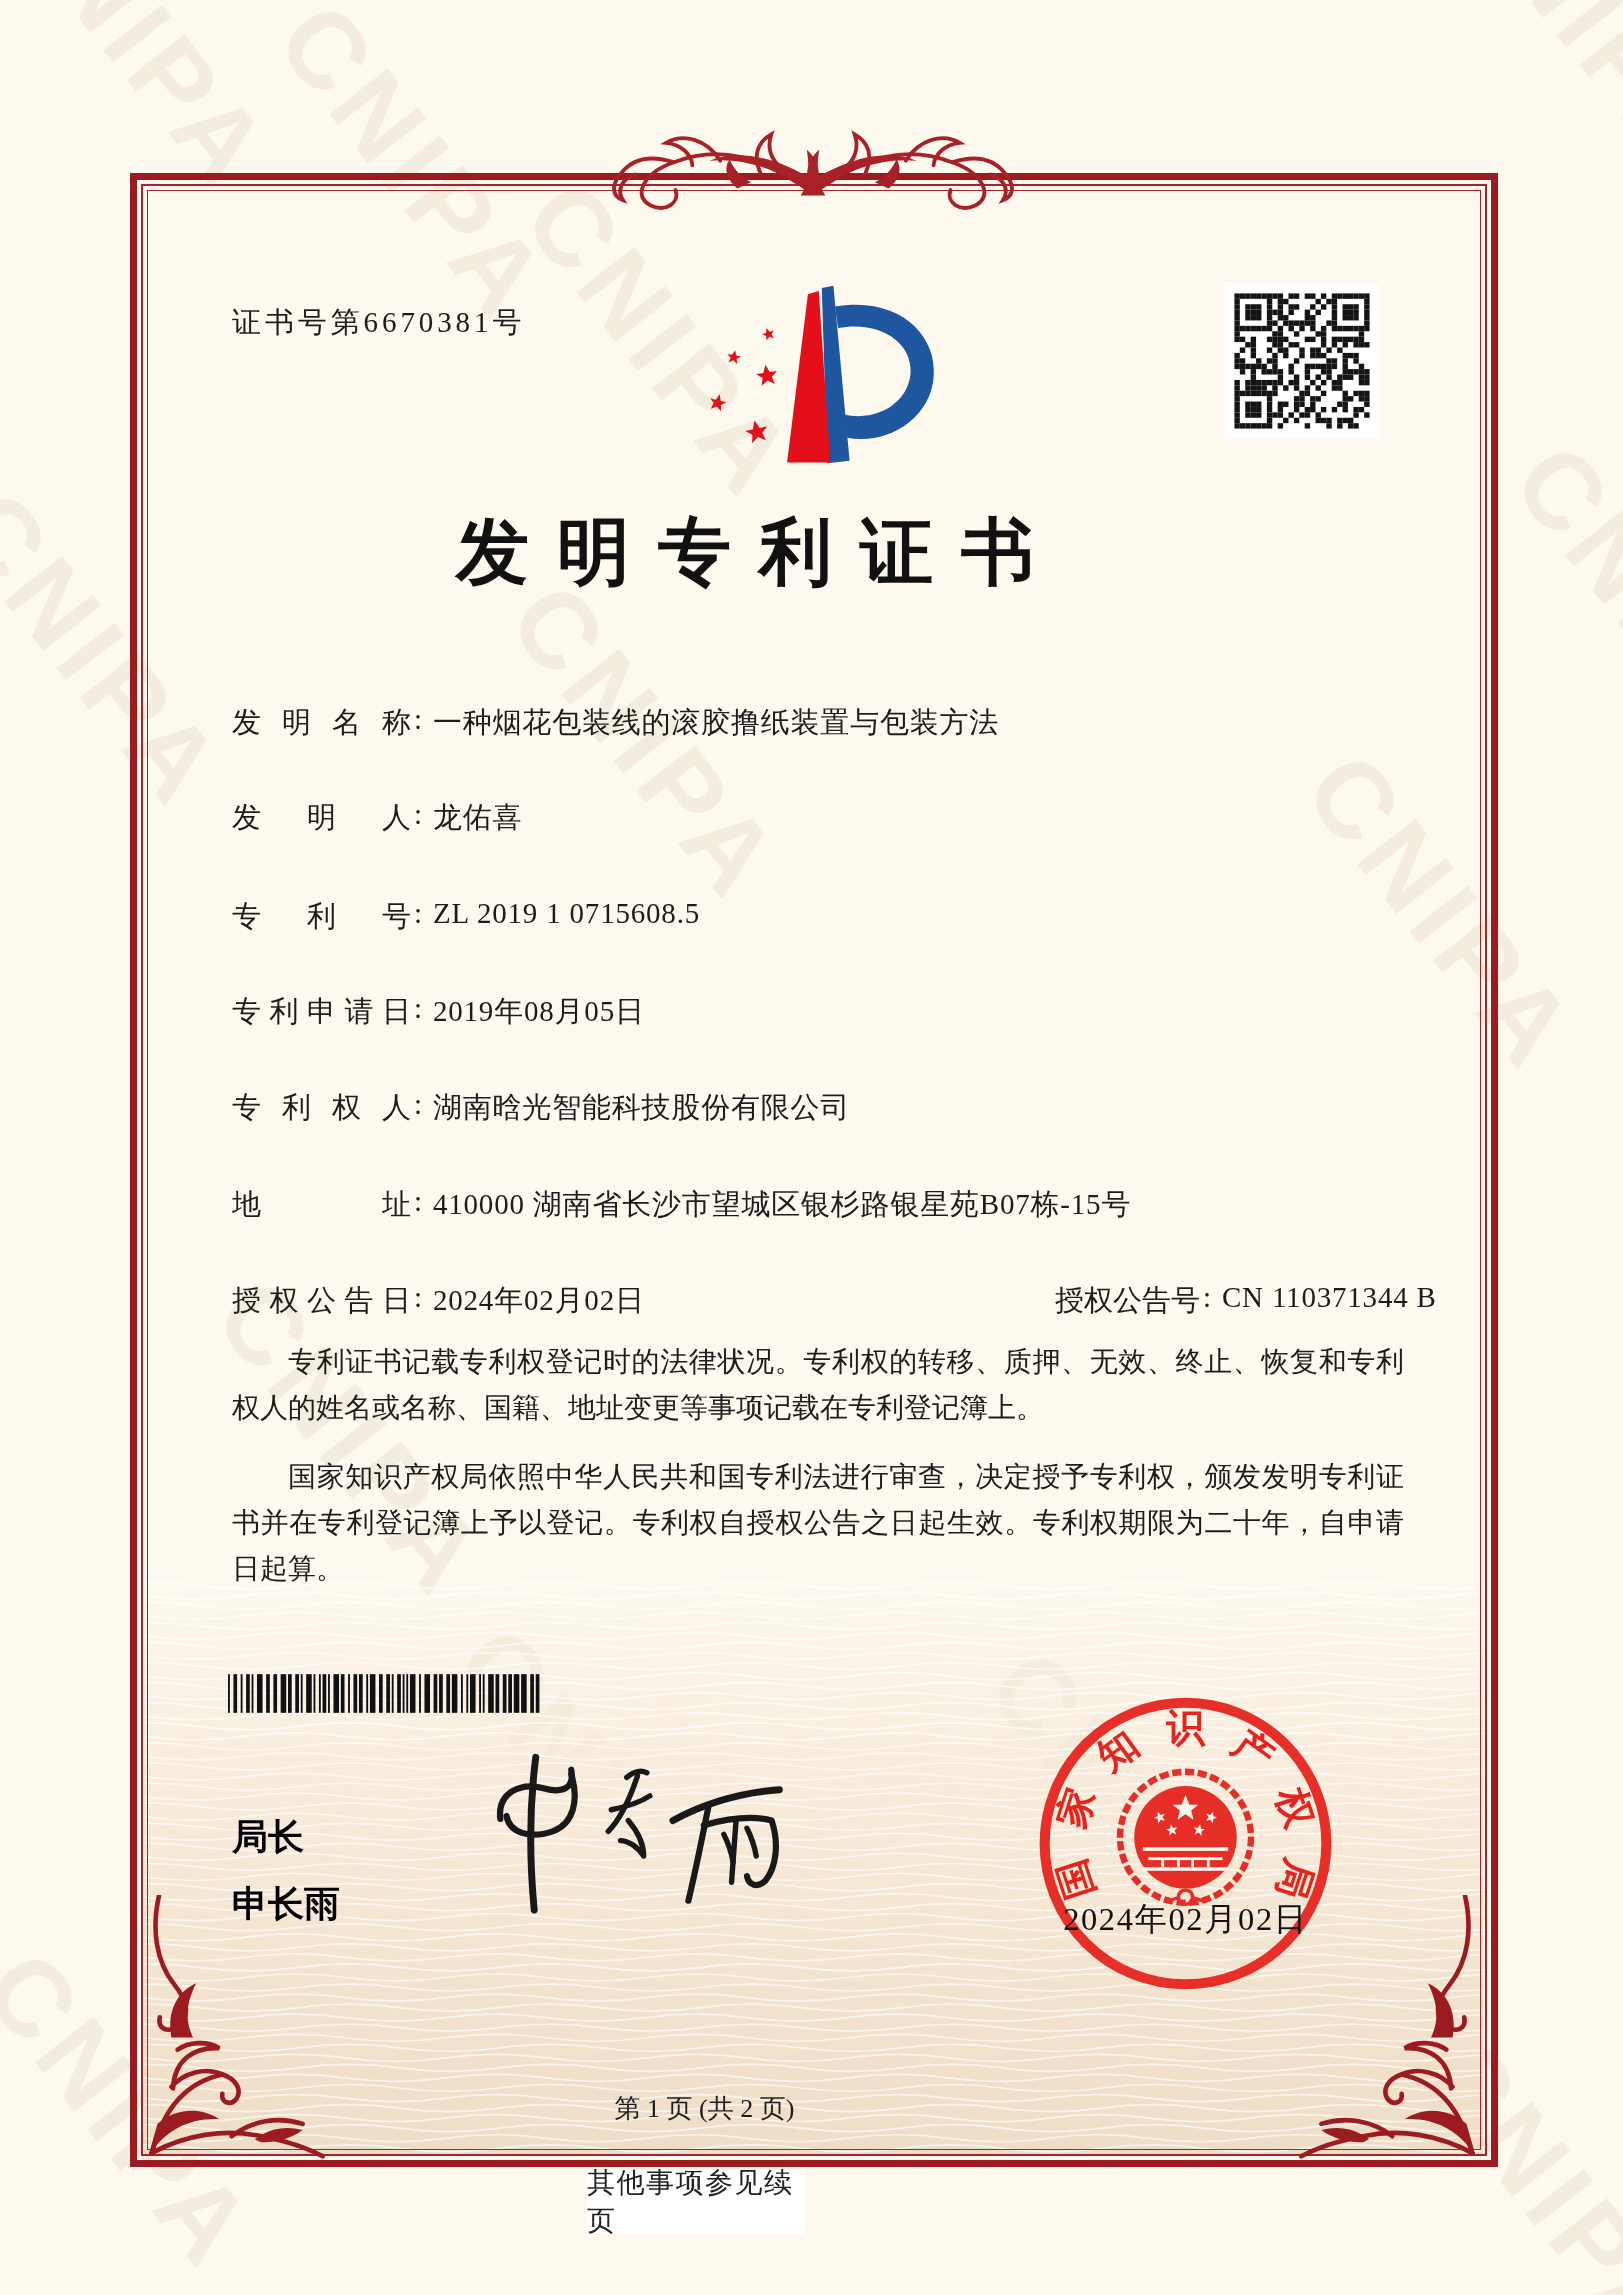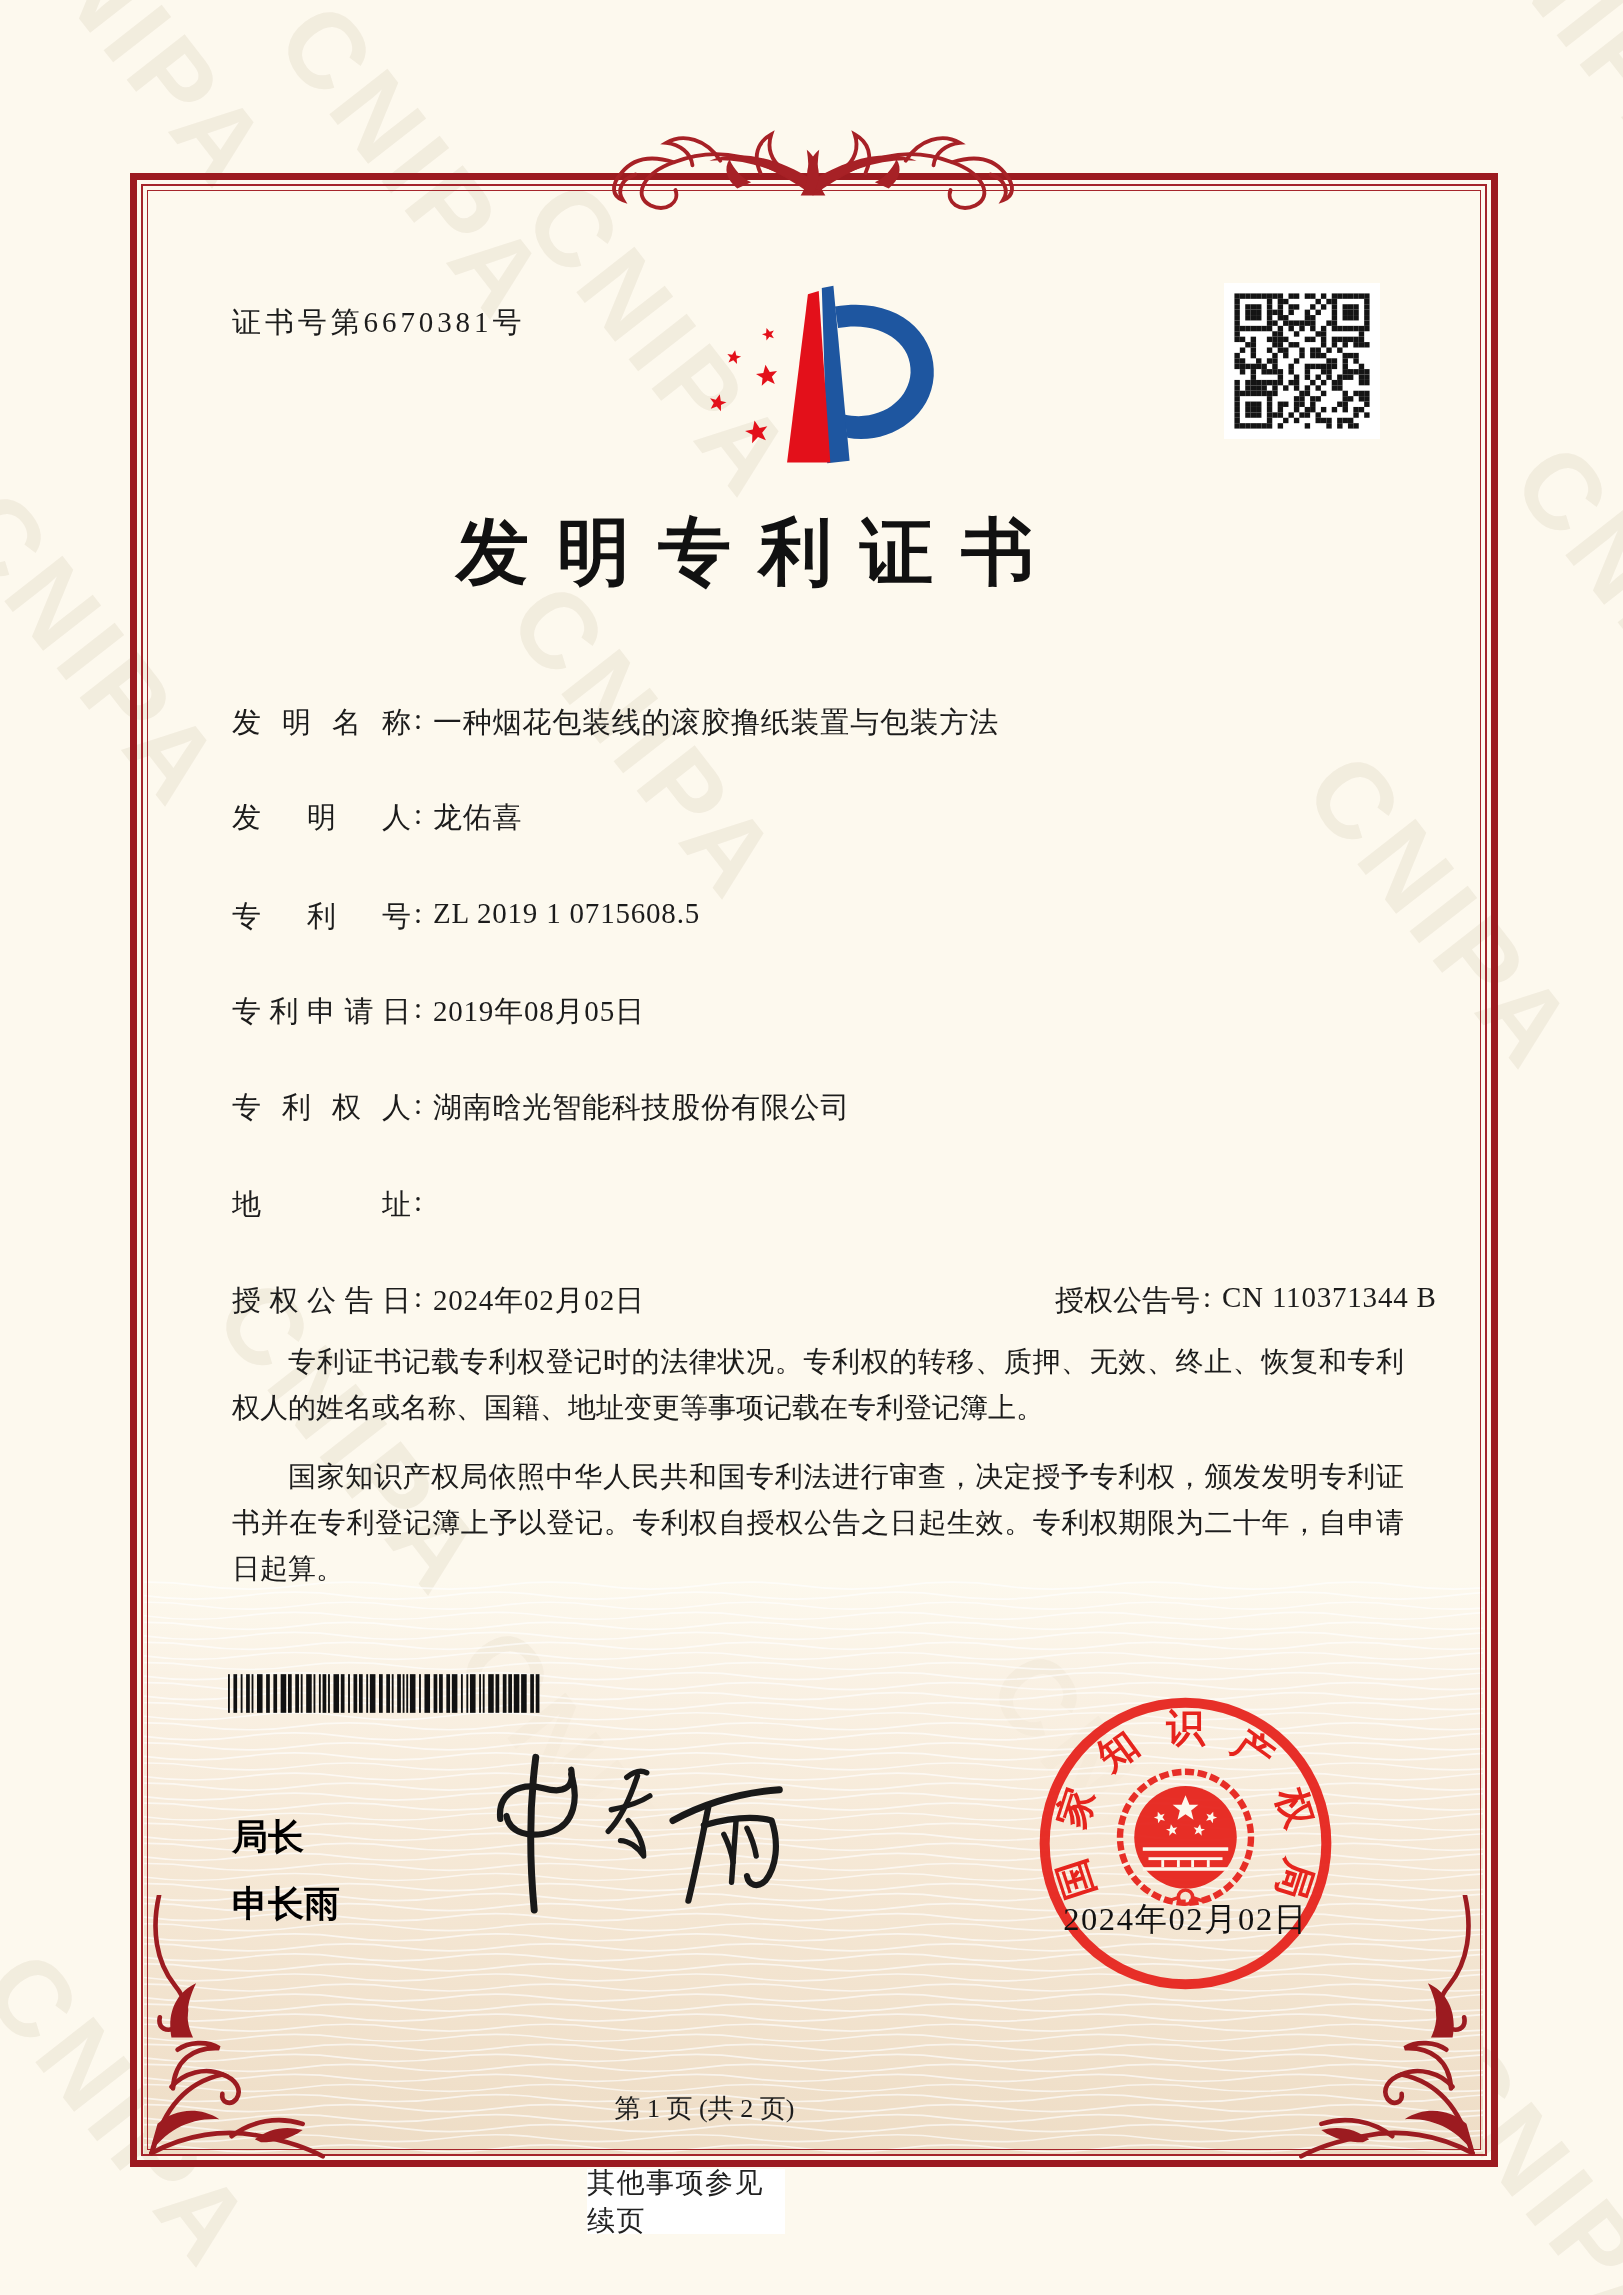--- a/index.html
+++ b/index.html
@@ -47,21 +47,21 @@
   .barcode{position:absolute;left:228px;top:1674px;}
   .director-label{position:absolute;left:232px;top:1813px;
     font-family:Liberation Serif, serif;font-weight:700;font-size:36px;color:#000;}
   .director-name{position:absolute;left:232px;top:1880px;
     font-family:"Liberation Sans","DejaVu Sans",sans-serif;font-weight:700;font-size:36px;color:#000;}
   .signature{position:absolute;left:475px;top:1745px;}
   .seal{position:absolute;left:1023px;top:1681px;mix-blend-mode:multiply;}
   .seal text{font-family:"Liberation Serif","DejaVu Serif",serif;}
   .footer-page{position:absolute;left:0;top:2091px;width:1409px;text-align:center;
     font-size:26px;z-index:5;}
-  .note-box{position:absolute;left:587px;top:2169px;width:198px;height:65px;background:#ffffff;
+  .note-box{position:absolute;left:587px;top:2169px;width:218px;height:65px;background:#ffffff;
     z-index:5;display:flex;align-items:center;justify-content:center;}
   .note-box span{font-size:28px;letter-spacing:1.5px;color:#222;}
   .ornament{position:absolute;z-index:6;pointer-events:none;}
 </style>
 </head>
 <body>
 
 <div class="page">
 
   <div>
@@ -584,20 +584,21 @@
         <span class="val">2019年08月05日</span>
     </div>
     <div class="fieldrow" style="top:1064px">
       <span class="lbl">专利权人</span>
         <span class="colon">:</span>
         <span class="val">湖南晗光智能科技股份有限公司</span>
     </div>
     <div class="fieldrow" style="top:1161px">
       <span class="lbl">地址</span>
         <span class="colon">:</span>
+        <span class="val">410000 湖南省长沙市望城区银杉路银星苑B07栋-15号</span>
     </div>
     <div class="fieldrow" style="top:1257px">
       <span class="lbl">授权公告日</span>
         <span class="colon">:</span>
         <span class="val">2024年02月02日</span>
       <span class="grant2">
         <span class="lbl">授权公告号</span>
           <span class="colon">:</span>
           <span class="val">CN 110371344 B</span>
       </span>

